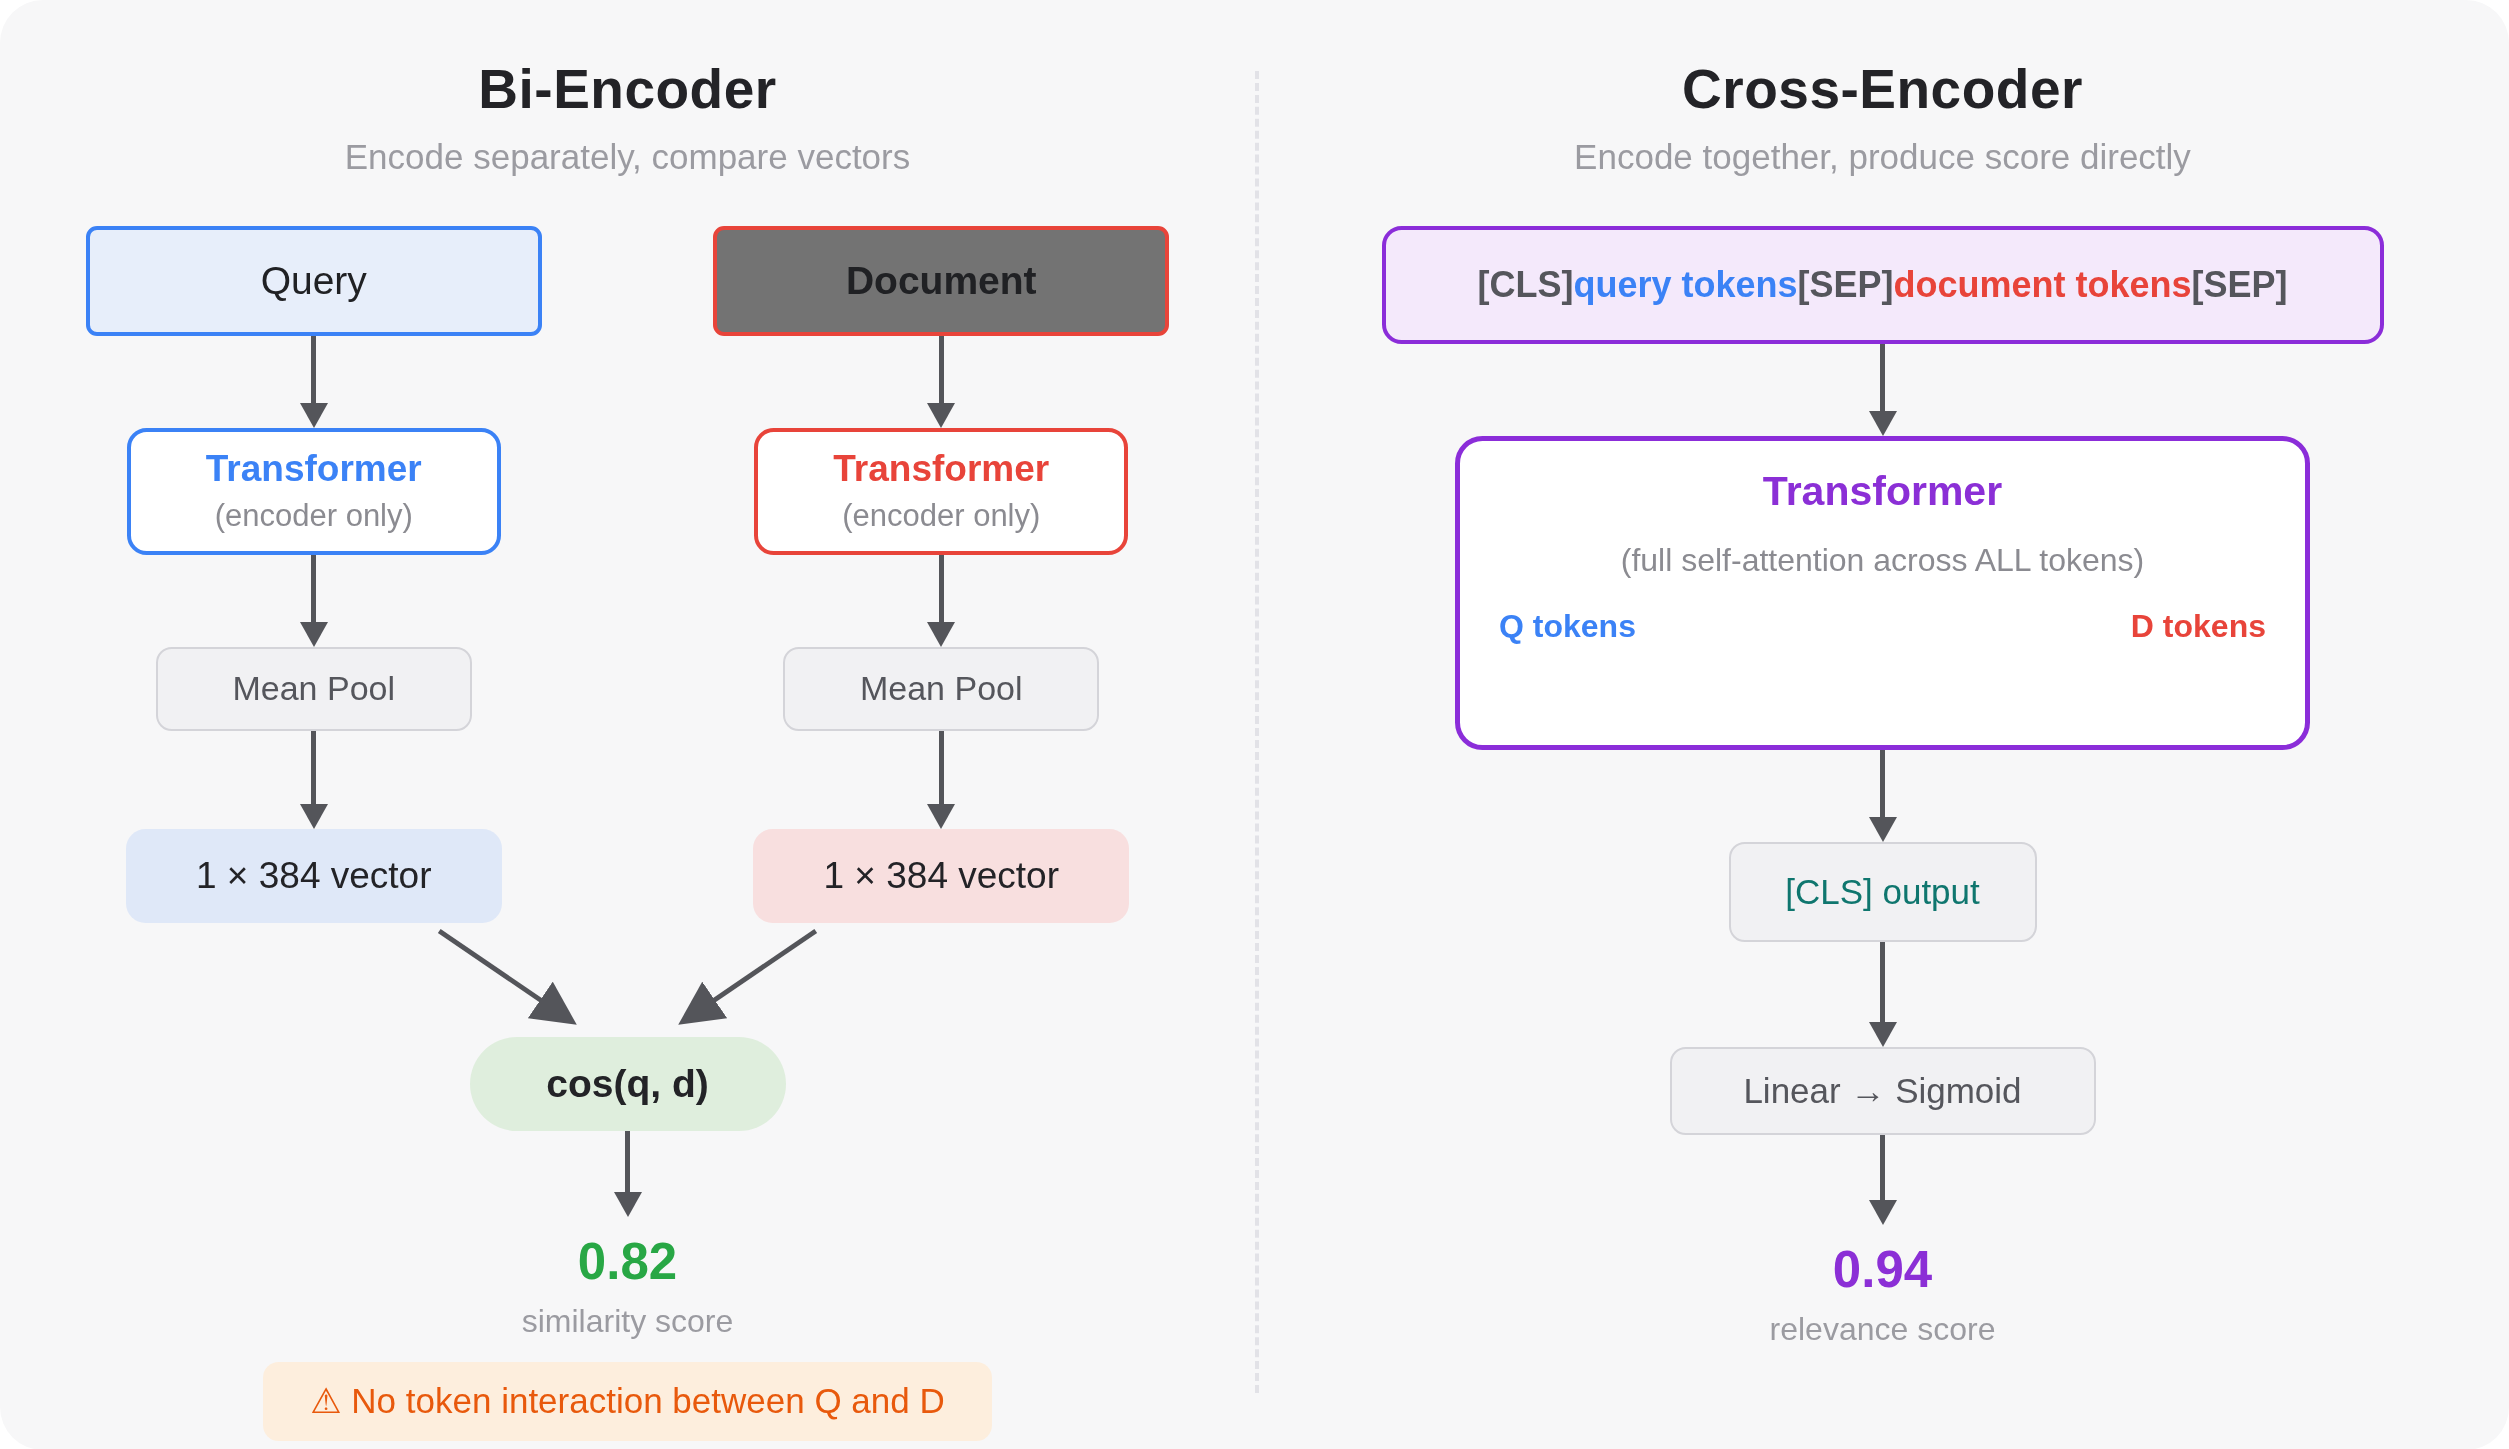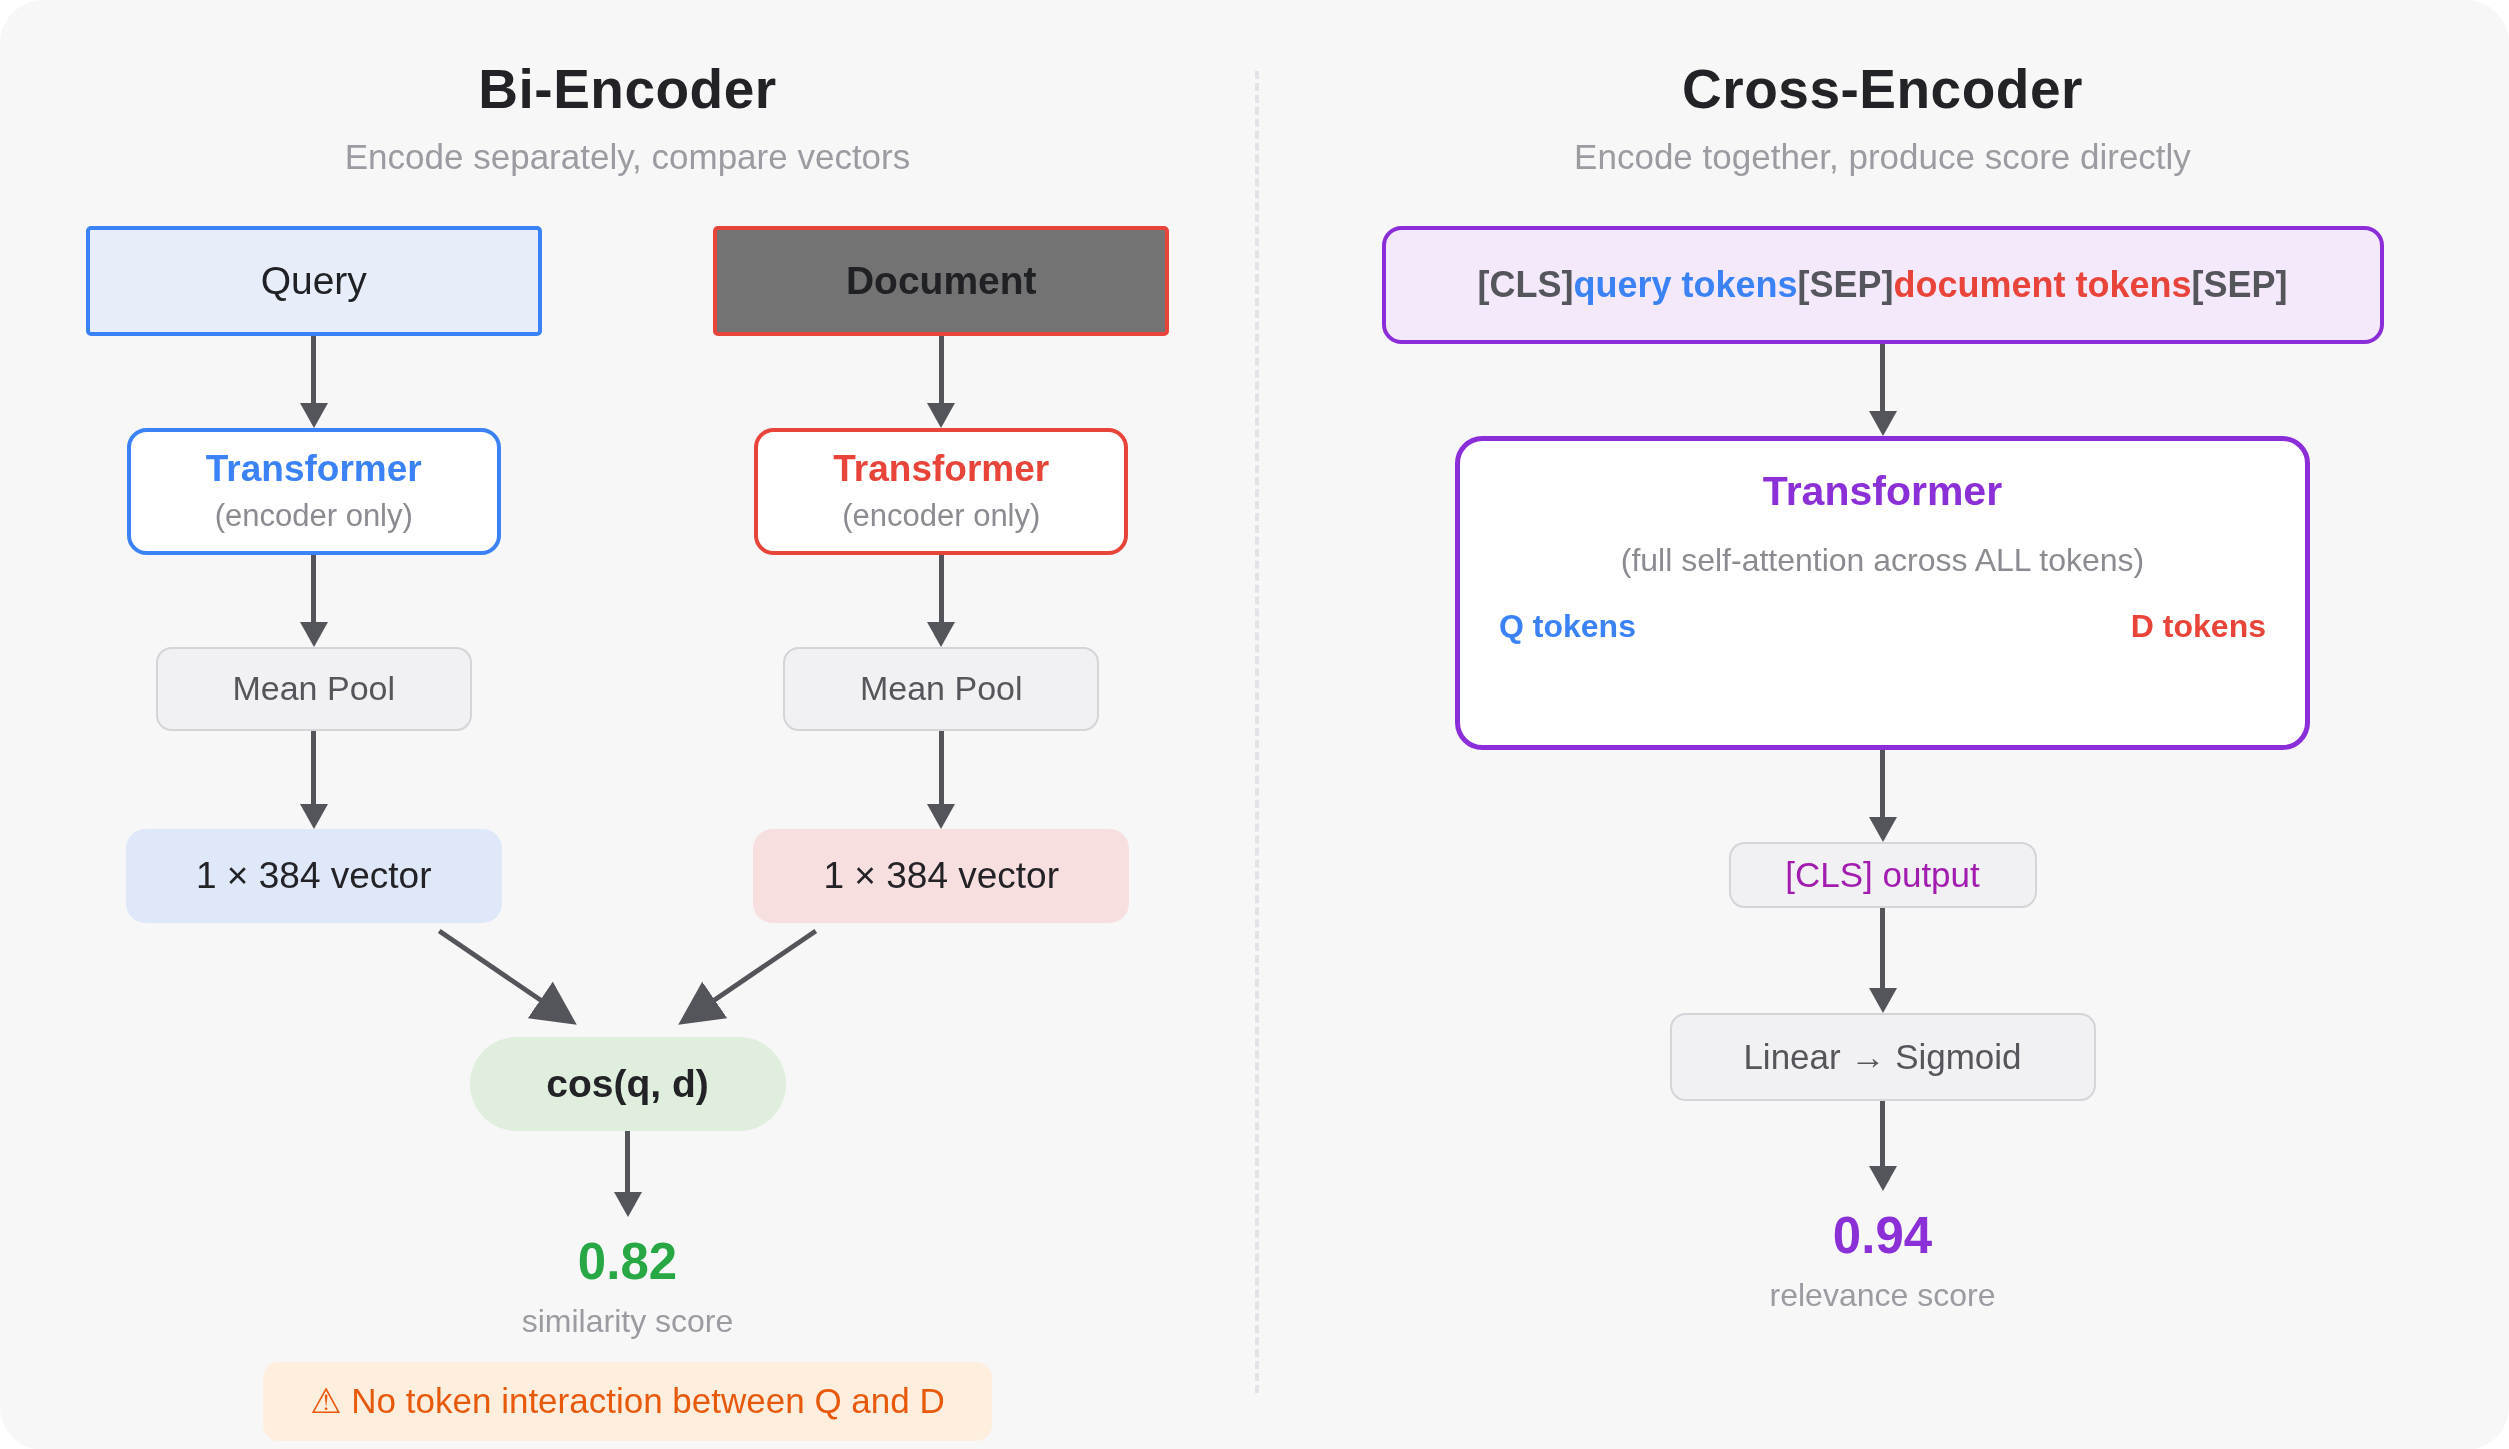--- a/index.html
+++ b/index.html
@@ -26,21 +26,21 @@
 
   .title { margin-top: 57px; font-size: 55px; font-weight: bold; color: #232327; letter-spacing: 0.5px; }
   .subtitle { margin-top: 15.7px; font-size: 35px; color: #9b9ba1; }
 
   .branches { display: flex; width: 100%; margin-top: 49px; }
   .branch { flex: 1; display: flex; flex-direction: column; align-items: center; }
 
   .box { display: flex; flex-direction: column; align-items: center; justify-content: center; box-sizing: border-box; }
 
   .input-box {
-    width: 456px; height: 110px; border-radius: 5px;
+    width: 456px; height: 110px; border-radius: 11px;
     font-size: 39px; color: #202124;
   }
   .input-blue { background: #e7eefa; border: 4.9px solid #3b82f6; }
   .input-red  { background: #737373; border: 4.9px solid #e8443a; font-weight: bold; }
 
   .transformer-box { width: 374px; height: 127px; border-radius: 19.6px; background: #ffffff; }
   .transformer-blue { border: 4.9px solid #3b82f6; }
   .transformer-red  { border: 4.9px solid #e8443a; }
   .t-title { font-size: 37px; font-weight: bold; }
   .t-title.blue { color: #3b82f6; }
@@ -128,22 +128,22 @@
 
   .dash-line { position: absolute; border-top: 2.9px dashed #bb8ce6; }
   .dash-1 { top: 5.9px;  left: 118px; right: 69px; }
   .dash-2 { top: 20.6px; left: 39px;  right: 147px; border-top: 3.9px dashed #a566dd; }
   .dash-3 { top: 35px; left: 137px; right: 108px; }
   .dash-4 { top: 47px; left: 69px;  right: 157px; }
 
   .cross-attn { position: absolute; left: 0; right: 0; bottom: -39px; text-align: center;
                 font-size: 31px; font-style: italic; color: #8b2fd6; }
 
-  .cls-box { width: 308px; height: 66px; border-radius: 15.7px; background: #f1f1f3;
-             border: 2.9px solid #d4d4d9; font-size: 35px; color: #a21caf; }
+  .cls-box { width: 308px; height: 100px; border-radius: 15.7px; background: #f1f1f3;
+             border: 2.9px solid #d4d4d9; font-size: 35px; color: #0f766e; }
   .linear-box { width: 426px; height: 88px; border-radius: 15.7px; background: #f1f1f3;
                 border: 2.9px solid #d4d4d9; font-size: 35px; color: #55565c; }
 </style>
 </head>
 <body>
 
 <div class="canvas">
   <div class="divider"></div>
 
   <section class="panel left">

